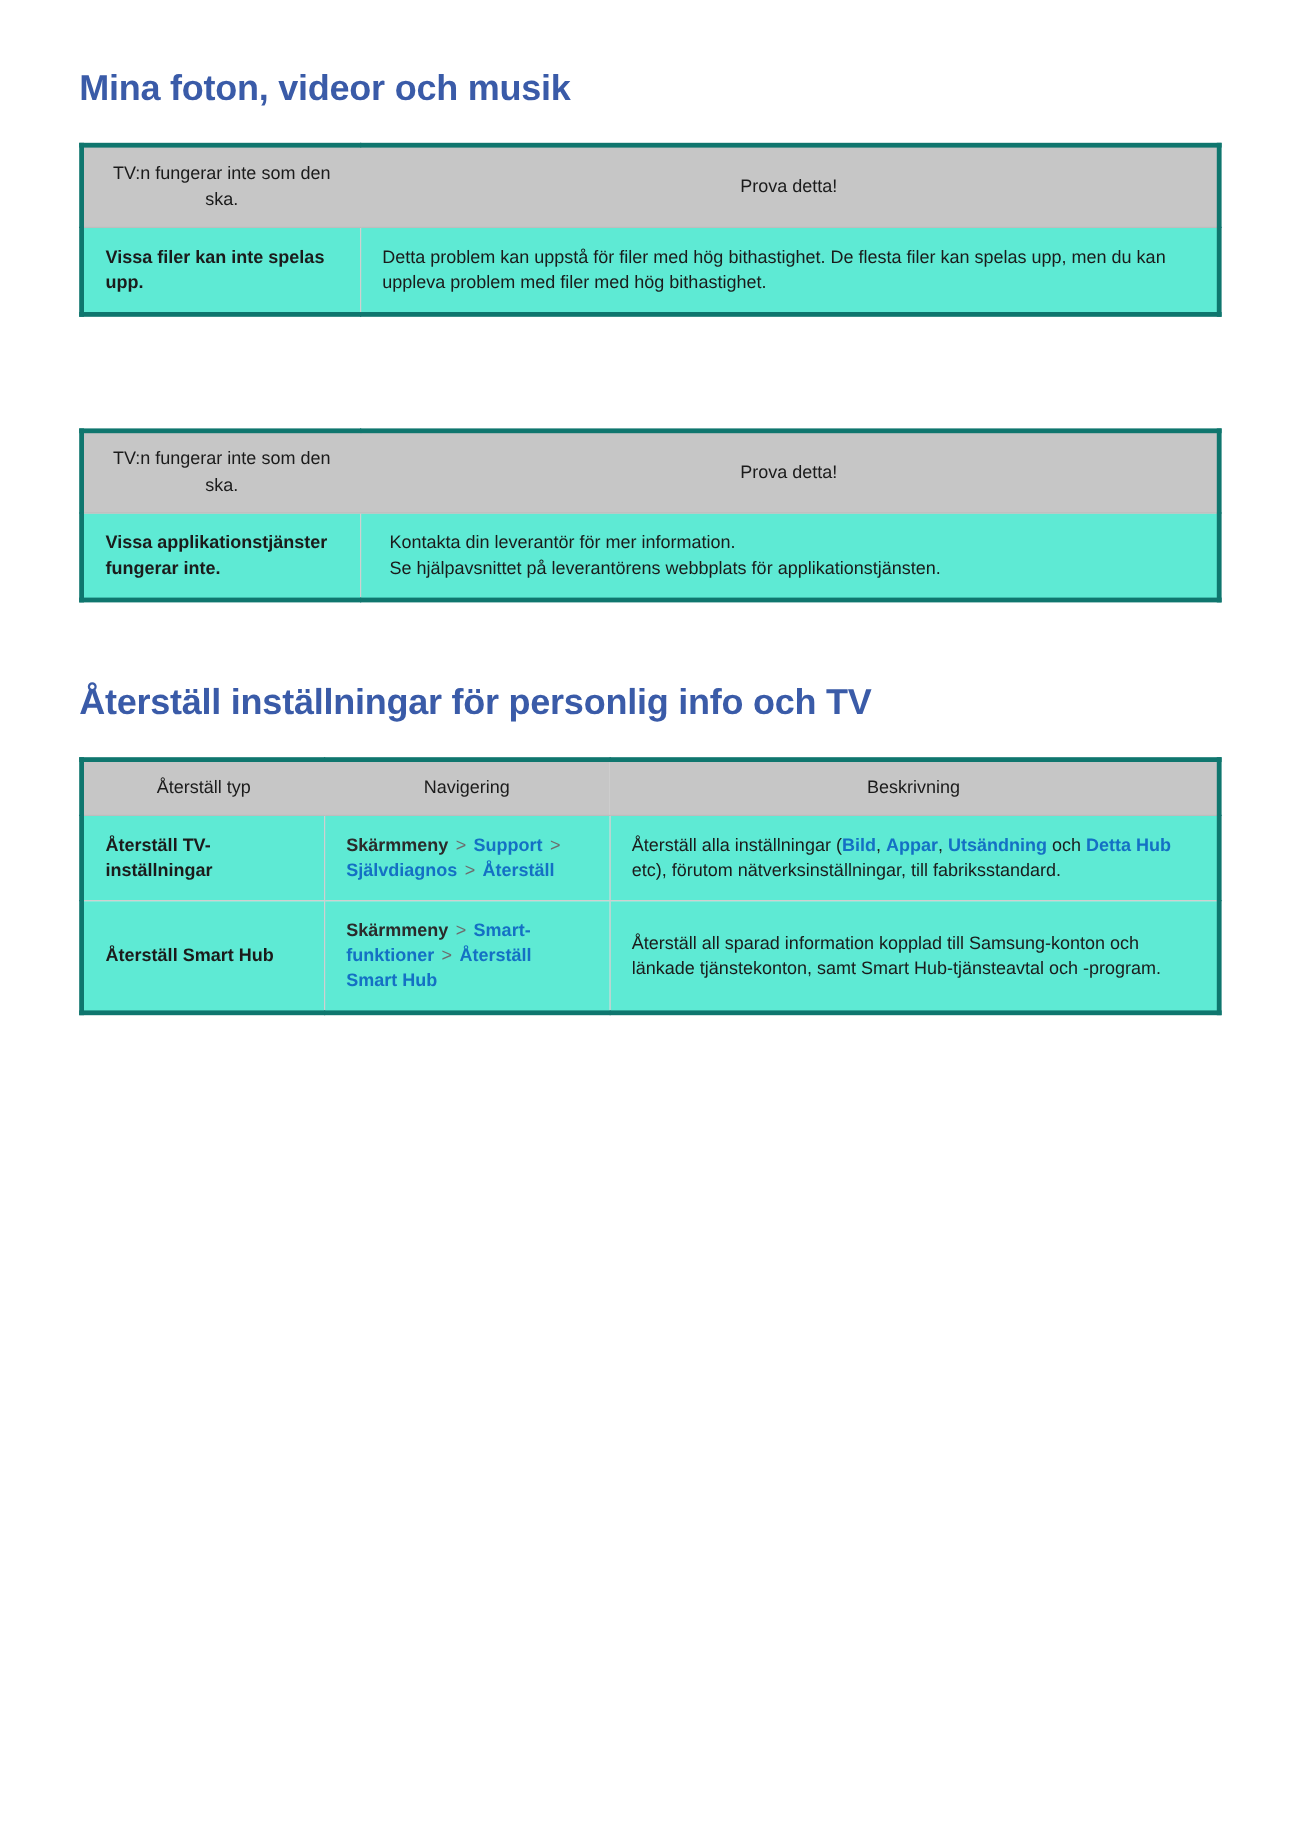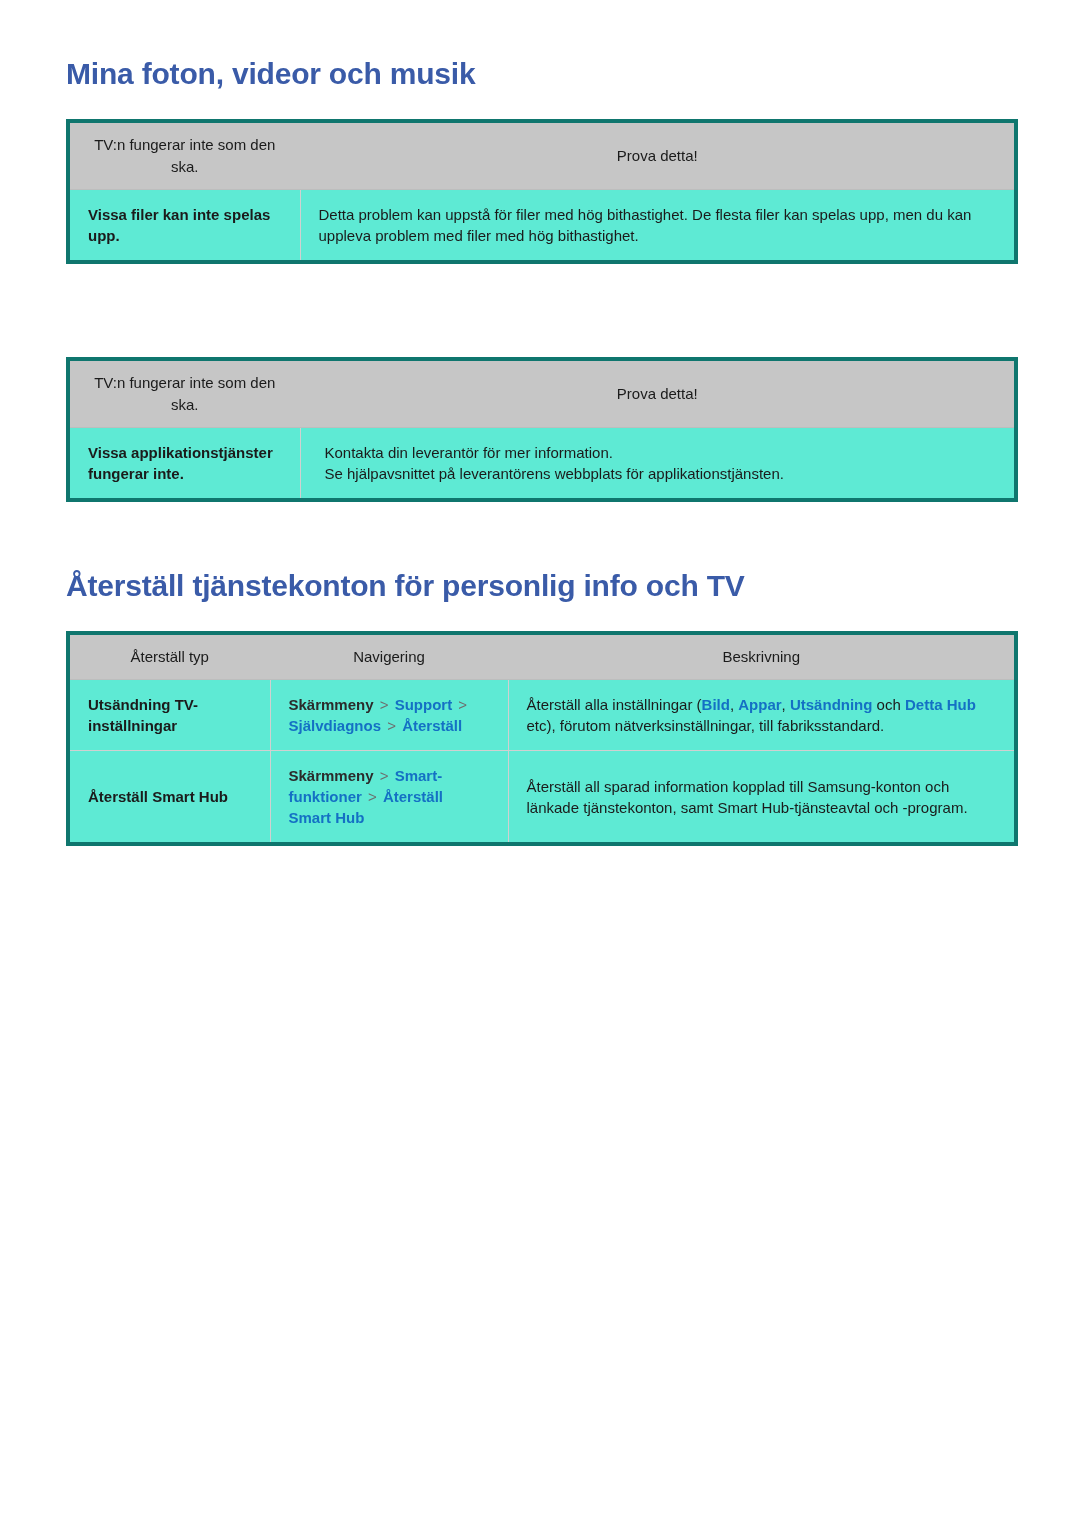--- a/index.html
+++ b/index.html
@@ -169,41 +169,41 @@
 Se hjälpavsnittet på leverantörens webbplats för applikationstjänsten.</td>
         </tr>
       </tbody>
     </table>
   </div>
 
   <div class="gap-table-title"></div>
 
   <div class="section">
     <div class="section-title-wrap">
-      <h1 class="section-title">Återställ tjänstekonton för personlig info och TV</h1>
+      <h1 class="section-title">Återställ inställningar för personlig info och TV</h1>
     </div>
 
     <div class="gap-title-table"></div>
 
     <table class="doc-table">
       <colgroup>
         <col style="width:202px">
         <col style="width:238px">
         <col style="width:508px">
       </colgroup>
       <thead>
         <tr>
           <th>Återställ typ</th>
           <th>Navigering</th>
           <th>Beskrivning</th>
         </tr>
       </thead>
       <tbody>
         <tr>
-          <td class="col-key">Utsändning TV-inställningar</td>
+          <td class="col-key">Återställ TV-inställningar</td>
           <td class="col-nav"><span class="menu-root">Skärmmeny</span><span class="menu-sep"> &gt; </span><span class="menu-link">Support</span><span class="menu-sep"> &gt; </span><span class="menu-link">Självdiagnos</span><span class="menu-sep"> &gt; </span><span class="menu-link">Återställ</span></td>
           <td class="col-body"><span class="plain">Återställ alla inställningar (</span><span class="term">Bild</span><span class="plain">, </span><span class="term">Appar</span><span class="plain">, </span><span class="term">Utsändning</span><span class="plain"> och </span><span class="term">Detta Hub</span><span class="plain"> etc), förutom nätverksinställningar, till fabriksstandard.</span></td>
         </tr>
         <tr>
           <td class="col-key">Återställ Smart Hub</td>
           <td class="col-nav"><span class="menu-root">Skärmmeny</span><span class="menu-sep"> &gt; </span><span class="menu-link">Smart-funktioner</span><span class="menu-sep"> &gt; </span><span class="menu-link">Återställ Smart Hub</span></td>
           <td class="col-body"><span class="plain">Återställ all sparad information kopplad till Samsung-konton och länkade tjänstekonton, samt Smart Hub-tjänsteavtal och -program.</span></td>
         </tr>
       </tbody>
     </table>

